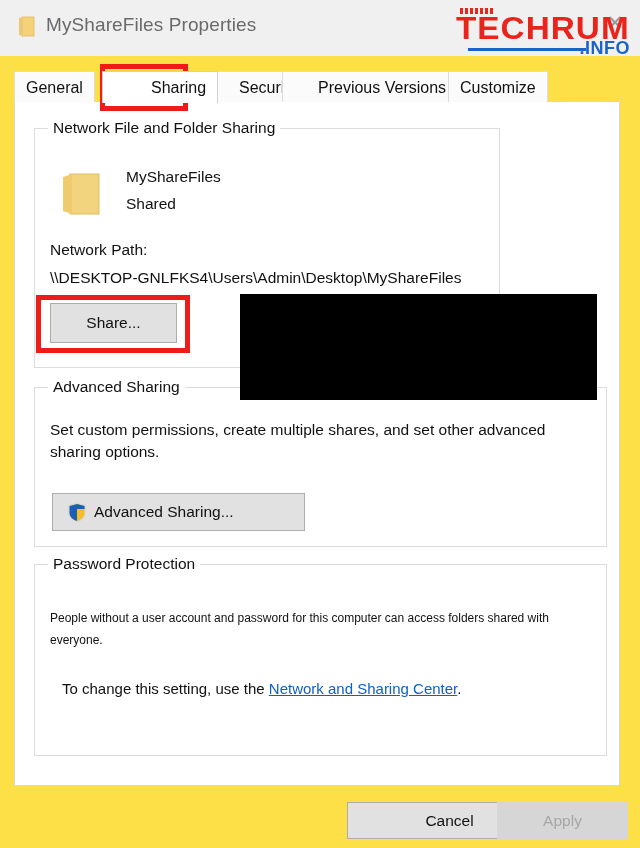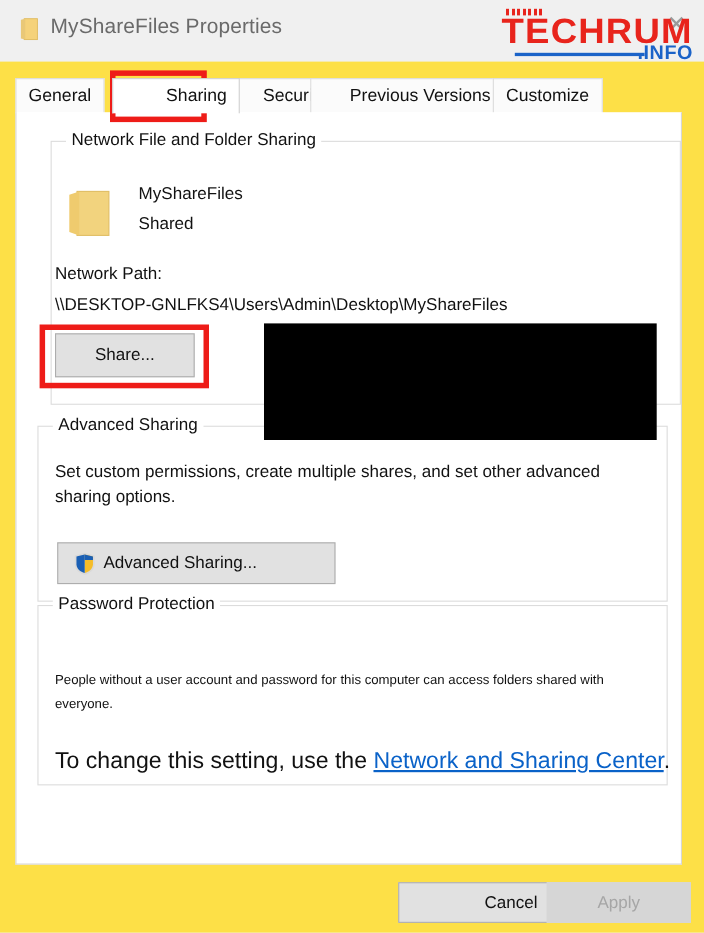--- a/index.html
+++ b/index.html
@@ -133,23 +133,23 @@
   .group-title {
     position: absolute;
     top: -10px; left: 13px;
     background: #ffffff;
     padding: 0 5px;
     font-size: 15.5px;
     color: #111;
     white-space: nowrap;
   }
 
-  .grp-network { left: 46px; top: 128px; width: 573px; height: 240px; }
+  .grp-network { left: 34px; top: 128px; width: 466px; height: 240px; }
   .grp-advanced { left: 34px; top: 387px; width: 573px; height: 160px; }
-  .grp-password { left: 34px; top: 550px; width: 573px; height: 164px; }
+  .grp-password { left: 34px; top: 564px; width: 573px; height: 192px; }
 
   
   .folder-big {
     position: absolute;
     left: 56px; top: 168px;
     width: 50px; height: 52px;
   }
   .item-name {
     position: absolute;
     left: 126px; top: 168px;
@@ -219,33 +219,33 @@
   .pwd-desc {
     position: absolute;
     left: 50px; top: 607px;
     width: 535px;
     font-size: 12px;
     color: #111;
     line-height: 22px;
   }
   .pwd-change {
     position: absolute;
-    left: 50px; top: 680px;
-    font-size: 21px;
+    left: 62px; top: 680px;
+    font-size: 15px;
     color: #111;
     white-space: nowrap;
   }
   .link {
     color: #0a62c8;
     text-decoration: underline;
   }
 
   
   .btn-ok { left: 209px; top: 802px; width: 131px; height: 37px; }
-  .btn-cancel { left: 362px; top: 802px; width: 157px; height: 37px; padding-left: 48px; }
+  .btn-cancel { left: 347px; top: 802px; width: 157px; height: 37px; padding-left: 48px; }
   .btn-apply { left: 497px; top: 802px; width: 131px; height: 37px; }
 
   
   .redbox {
     position: absolute;
     border: 5px solid #ee1c18;
     box-sizing: border-box;
     background: transparent;
     pointer-events: none;
   }

